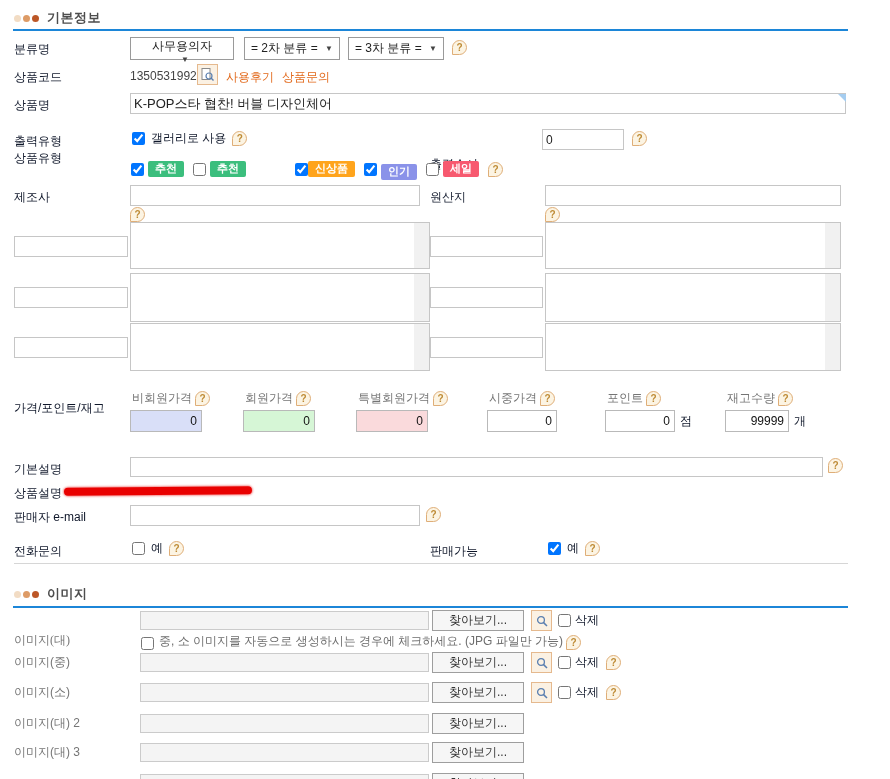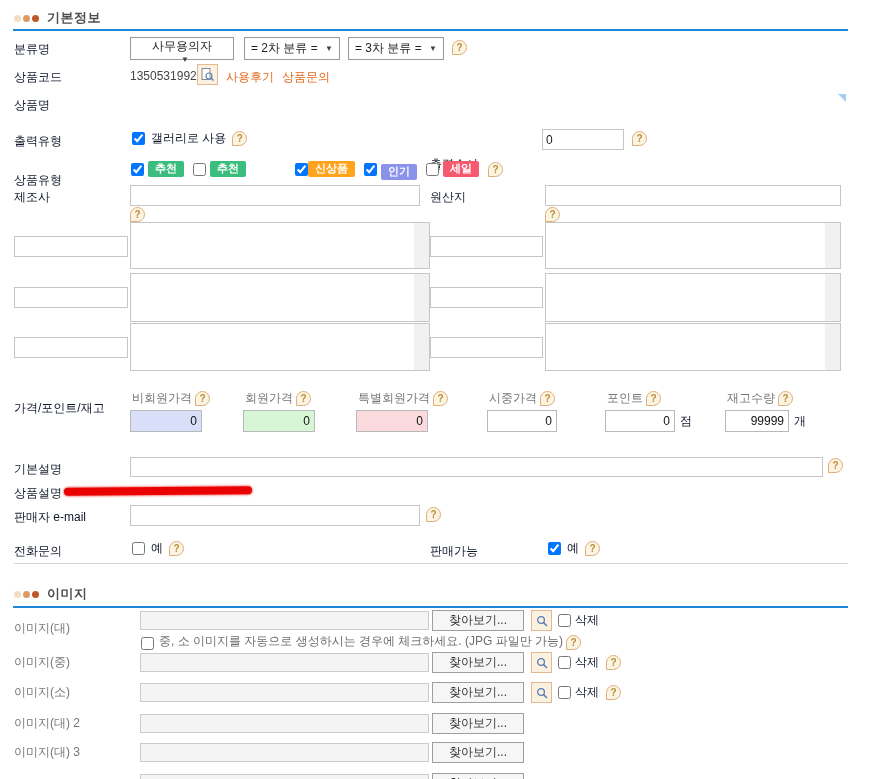--- a/index.html
+++ b/index.html
@@ -78,33 +78,34 @@
       <circle cx="8" cy="8" r="3" fill="none" stroke="#5A7FB0" stroke-width="1.2"></circle>
       <line x1="10" y1="10" x2="12.5" y2="12.5" stroke="#5A7FB0" stroke-width="1.4"></line>
     </svg>
   </button>
   <div class="abs flexrow" style="left:226px;top:69px;gap:8px;">
     <a href="#" class="link">사용후기</a>
     <a href="#" class="link">상품문의</a>
   </div>
 
   <div class="abs lbl" style="left:14px;top:97px;">상품명</div>
+  <input class="abs txt" style="left: 130px; top: 93px; width: 716px; font-size: 13px;" value="K-POP스타 협찬! 버블 디자인체어">
   <div class="abs corner" style="left:838px;top:94px;"></div>
 
   <div class="abs lbl" style="left:14px;top:133px;">출력유형</div>
   <div class="abs flexrow" style="left:132px;top:130px;gap:6px;">
     <input type="checkbox" class="cb" checked="" style="">
     <span class="lbl">갤러리로 사용</span>
     <span class="help">?</span>
   </div>
   <div class="abs lbl" style="left:430px;top:133px;margin-top:23px;">출력순서</div>
   <input class="abs txt" style="left: 542px; top: 129px; width: 82px;" value="0">
   <span class="abs help" style="left:632px;top:131px;">?</span>
 
-  <div class="abs lbl" style="left:14px;top:172px;">상품유형</div>
+  <div class="abs lbl" style="left:14px;top:150px;">상품유형</div>
   <div class="abs flexrow" style="left:131px;top:158px;gap:9px;">
     <span class="flexrow" style="gap:4px;">
       <input type="checkbox" class="cb" checked="" style="">
       <span class="badge" style="background-color: rgb(59, 190, 125);">추천</span>
     </span>
     <span class="flexrow" style="gap:4px;">
       <input type="checkbox" class="cb" style="">
       <span class="badge" style="background-color: rgb(59, 190, 125);">추천</span>
     </span>
     <span class="flexrow" style="padding-left:40px;">
@@ -231,21 +232,21 @@
 
   <div class="abs sec-head" style="left:14px;top:585px;">
     <span class="dot dot1"></span>
     <span class="dot dot2"></span>
     <span class="dot dot3"></span>
     <span class="sec-title">이미지</span>
   </div>
   <div class="abs hline-blue" style="left:13px;top:606px;width:835px;"></div>
 
   <div class="abs img-row" style="left:14px;top:610px;width:850px;">
-    <span class="img-lbl" style="position:relative;top:8px;">이미지(대)</span>
+    <span class="img-lbl" style="position:relative;top:20px;font-family:Liberation Serif, serif;">이미지(대)</span>
     <div class="file-box" style="width:289px;"></div>
     <button class="btn-browse" style="margin-left:3px;width:92px;">찾아보기...</button>
     <button class="btn-ico" style="margin-left:7px;">
       <svg width="12" height="12" viewBox="0 0 12 12">
         <circle cx="5" cy="5" r="3.4" fill="none" stroke="#5A7FB0" stroke-width="1.3"></circle>
         <line x1="7.6" y1="7.6" x2="11" y2="11" stroke="#5A7FB0" stroke-width="1.5"></line>
       </svg>
     </button>
     <input type="checkbox" class="cb" style="margin-left: 6px;">
     <span class="lbl" style="margin-left:4px;">삭제</span>

